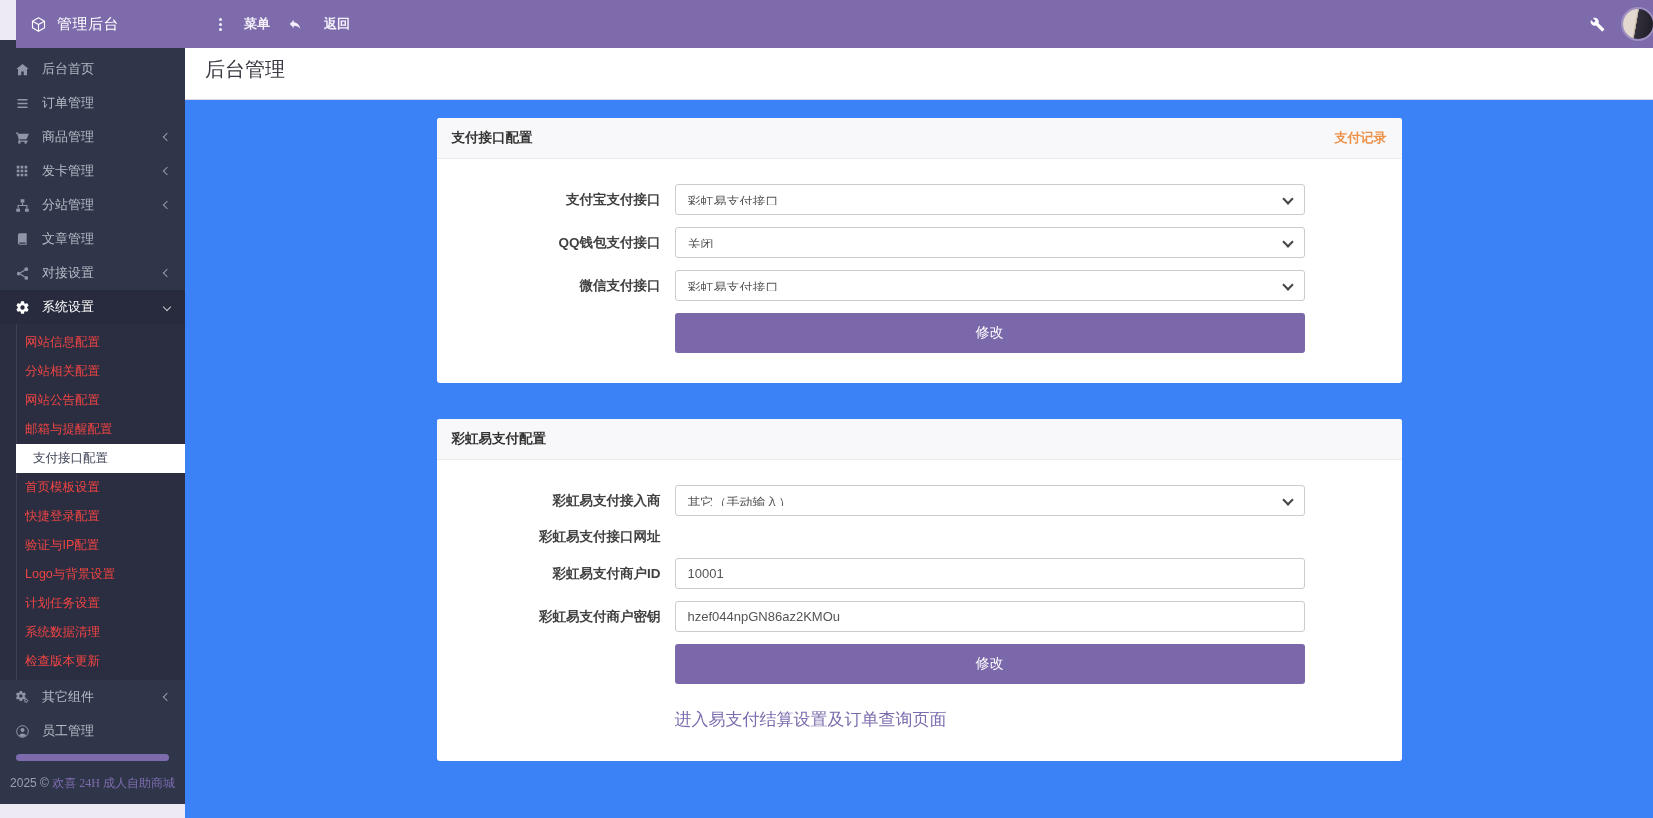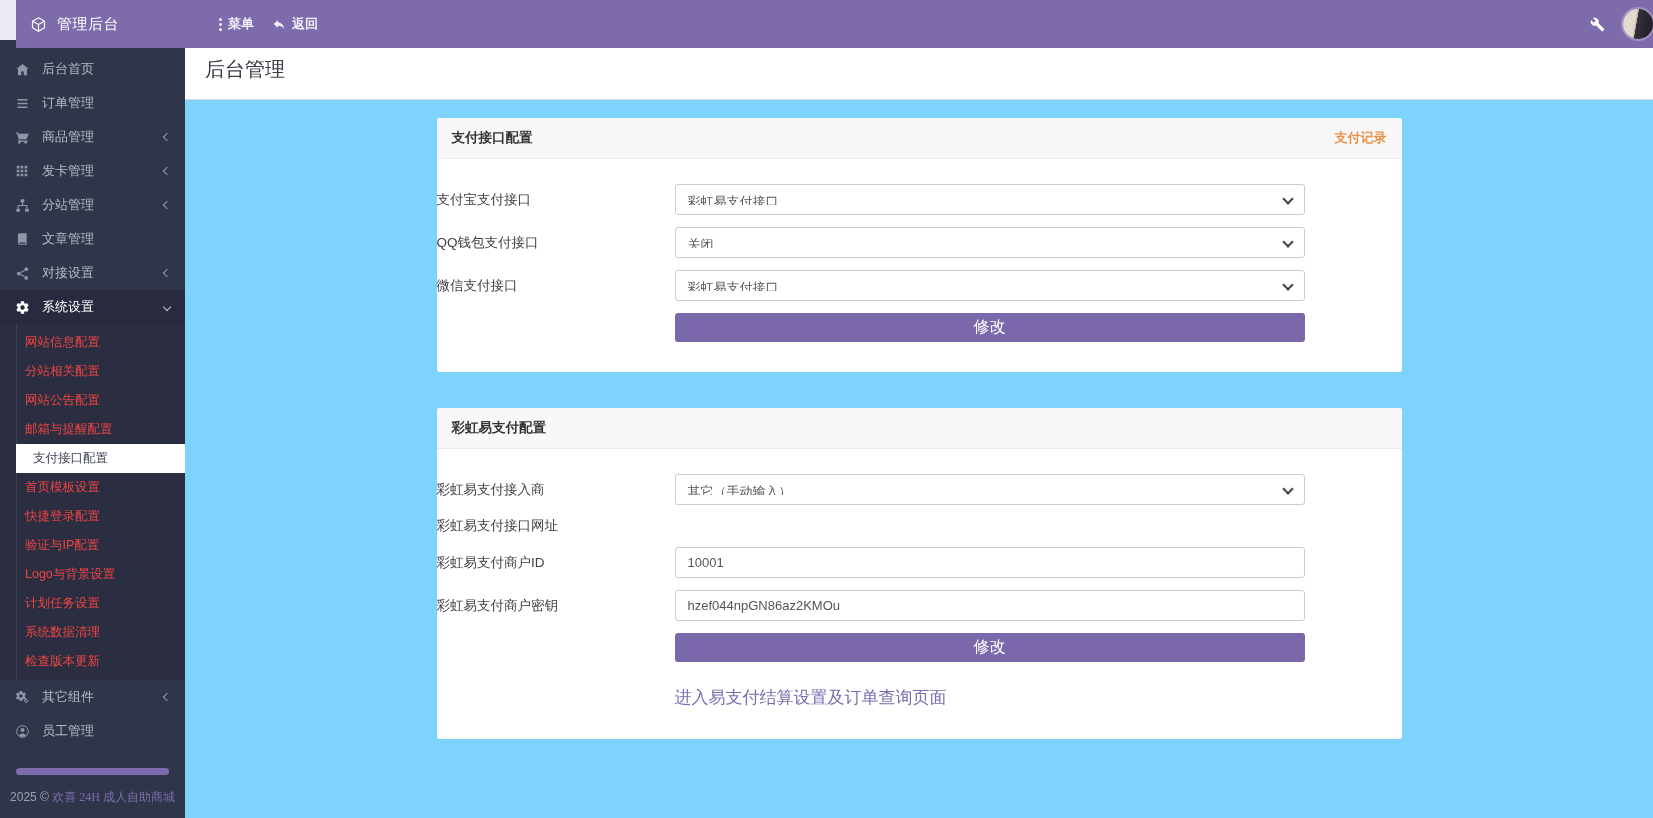--- a/index.html
+++ b/index.html
@@ -5,81 +5,81 @@
   * { margin:0; padding:0; box-sizing:border-box; }
   html,body { width:1653px; height:818px; overflow:hidden;
     font-family:"Liberation Sans","DejaVu Sans",sans-serif; }
   body { background:#edeaf3; }
 
   
   .topbar { position:absolute; left:16px; top:0; width:1653px; height:48px;
     background:#7e6bac; display:flex; align-items:center; color:#fff; z-index:10; }
   .brand { width:185px; height:40px; display:flex; align-items:center; gap:10px;
     padding-left:14px; font-size:15px; letter-spacing:.5px; cursor:pointer; }
-  .tb-btn { display:flex; align-items:center; gap:6px; font-size:13px; font-weight:bold;
+  .tb-btn { display:flex; align-items:center; gap:22px; font-size:13px; font-weight:bold;
     color:#f2eff9; margin-left:18px; cursor:pointer; }
   .tb-btn svg, .brand svg { flex:none; }
   .tb-right { margin-left:auto; display:flex; align-items:center; gap:18px; padding-right:16px; }
   .dots { display:inline-flex; flex-direction:column; gap:2px; }
   .dots i { width:3px; height:3px; background:#f2eff9; border-radius:50%; }
   .avatar { width:30px; height:30px; border-radius:50%; cursor:pointer; overflow:hidden;
     background:linear-gradient(100deg,#e3d9d0 40%,#b9a898 45%,#33303c 46%,#1d1b24 100%);
     box-shadow:0 0 0 2px rgba(255,255,255,.25); }
   .wrench { cursor:pointer; display:flex; }
 
   
-  .sidebar { position:absolute; left:0; top:40px; bottom:0; width:185px;
+  .sidebar { position:absolute; left:0; top:40px; bottom:14px; width:185px;
     background:#303649; display:flex; flex-direction:column; padding-top:12px; }
   .nav-item { height:34px; flex:none; display:flex; align-items:center; gap:12px;
     padding:0 15px 0 14px; color:#b6bac6; font-size:13px; cursor:pointer; }
   .nav-item .ico { width:16px; display:flex; justify-content:center; color:#9096a8; }
   .nav-item.open { background:#272b3d; color:#fff; }
   .chev { display:inline-block; width:6px; height:6px; margin-left:auto; opacity:.75; }
   .chev.left  { border-left:1.5px solid currentColor; border-bottom:1.5px solid currentColor; transform:rotate(45deg); }
   .chev.down  { border-right:1.5px solid currentColor; border-bottom:1.5px solid currentColor; transform:rotate(45deg); }
   .submenu { background:#2a2e40; position:relative; padding:4px 0; }
   .submenu::before { content:""; position:absolute; left:16px; top:0; bottom:0; width:1px; background:#3c4158; }
   .sub-item { height:29px; display:flex; align-items:center; padding-left:25px;
     font-size:12.5px; color:#ef4444; cursor:pointer; position:relative; }
   .sub-item.active { background:#ffffff; color:#3f4456; margin-left:16px; padding-left:17px; }
   .side-footer { margin-top:auto; padding-bottom:12px; }
   .side-bar-pill { height:7px; border-radius:4px; background:#7d6bae; margin:0 16px 14px; }
   .copyright { text-align:center; font-size:12px; color:#9aa0b2; }
   .copyright .site { color:#7d6bae; cursor:pointer;font-family:Liberation Serif, serif; }
 
   
   .main { position:absolute; left:185px; top:40px; right:0; bottom:0;
-    background:#7dd3fc; overflow:auto; }
+    background:#3b82f6; overflow:auto; }
   .page-head { height:60px; background:#fff; border-bottom:1px solid #dcdae6;
     display:flex; align-items:center; padding-left:20px; }
   .page-title { font-size:20px; color:#3a3a44; }
   .content { padding:18px 0 40px; }
 
   .card { width:965px; margin:0 auto; background:#fff; border-radius:3px; }
   .card + .card { margin-top:36px; }
   .card-header { background:#f8f8fa; border-bottom:1px solid #ebebee; border-radius:3px 3px 0 0;
     padding:11px 15px; display:flex; align-items:center; }
   .card-title { font-size:13.5px; font-weight:bold; color:#333; }
   .hdr-link { margin-left:auto; font-size:13px; font-weight:bold; color:#ec9149; cursor:pointer; }
   .card-body { padding:25px 0 30px; }
 
   .form-row { display:flex; align-items:center; margin-bottom:12px; }
-  .form-label { width:238px; flex:none; padding-right:14px;
-    font-size:13.5px; font-weight:normal; color:#404040; }
+  .form-label { width:238px; flex:none; text-align:right; padding-right:14px;
+    font-size:13.5px; font-weight:bold; color:#404040; }
   .ctrl { width:630px; flex:none; position:relative; }
   .sel-wrap::after { content:""; position:absolute; right:13px; top:11px; width:6px; height:6px;
     border-right:2px solid #444; border-bottom:2px solid #444; transform:rotate(45deg);
     pointer-events:none; }
   select.form-control { appearance:none; -webkit-appearance:none; }
   .form-control { width:100%; height:31px; border:1px solid #ccc; border-radius:3px;
     background:#fff; font-size:13px; color:#555; padding:9px 12px;
     font-family:"Liberation Sans","DejaVu Sans",sans-serif; }
   .btn-row { margin-left:238px; width:630px; }
-  .btn { display:block; width:100%; height:29px; border:none; border-radius:3px;
-    background:#7b68ab; color:#fff; font-size:16px; cursor:pointer;
+  .btn { display:block; width:100%; height:40px; border:none; border-radius:3px;
+    background:#7b68ab; color:#fff; font-size:14px; cursor:pointer;
     font-family:"Liberation Sans","DejaVu Sans",sans-serif; }
   .link-row { margin-left:238px; margin-top:24px; }
   .text-link { font-size:17px; color:#7c6bad; cursor:pointer; text-decoration:none; }
 </style>
 </head>
 <body>
 
 <div class="topbar">
   <div class="brand">
     <span style="display:flex">

